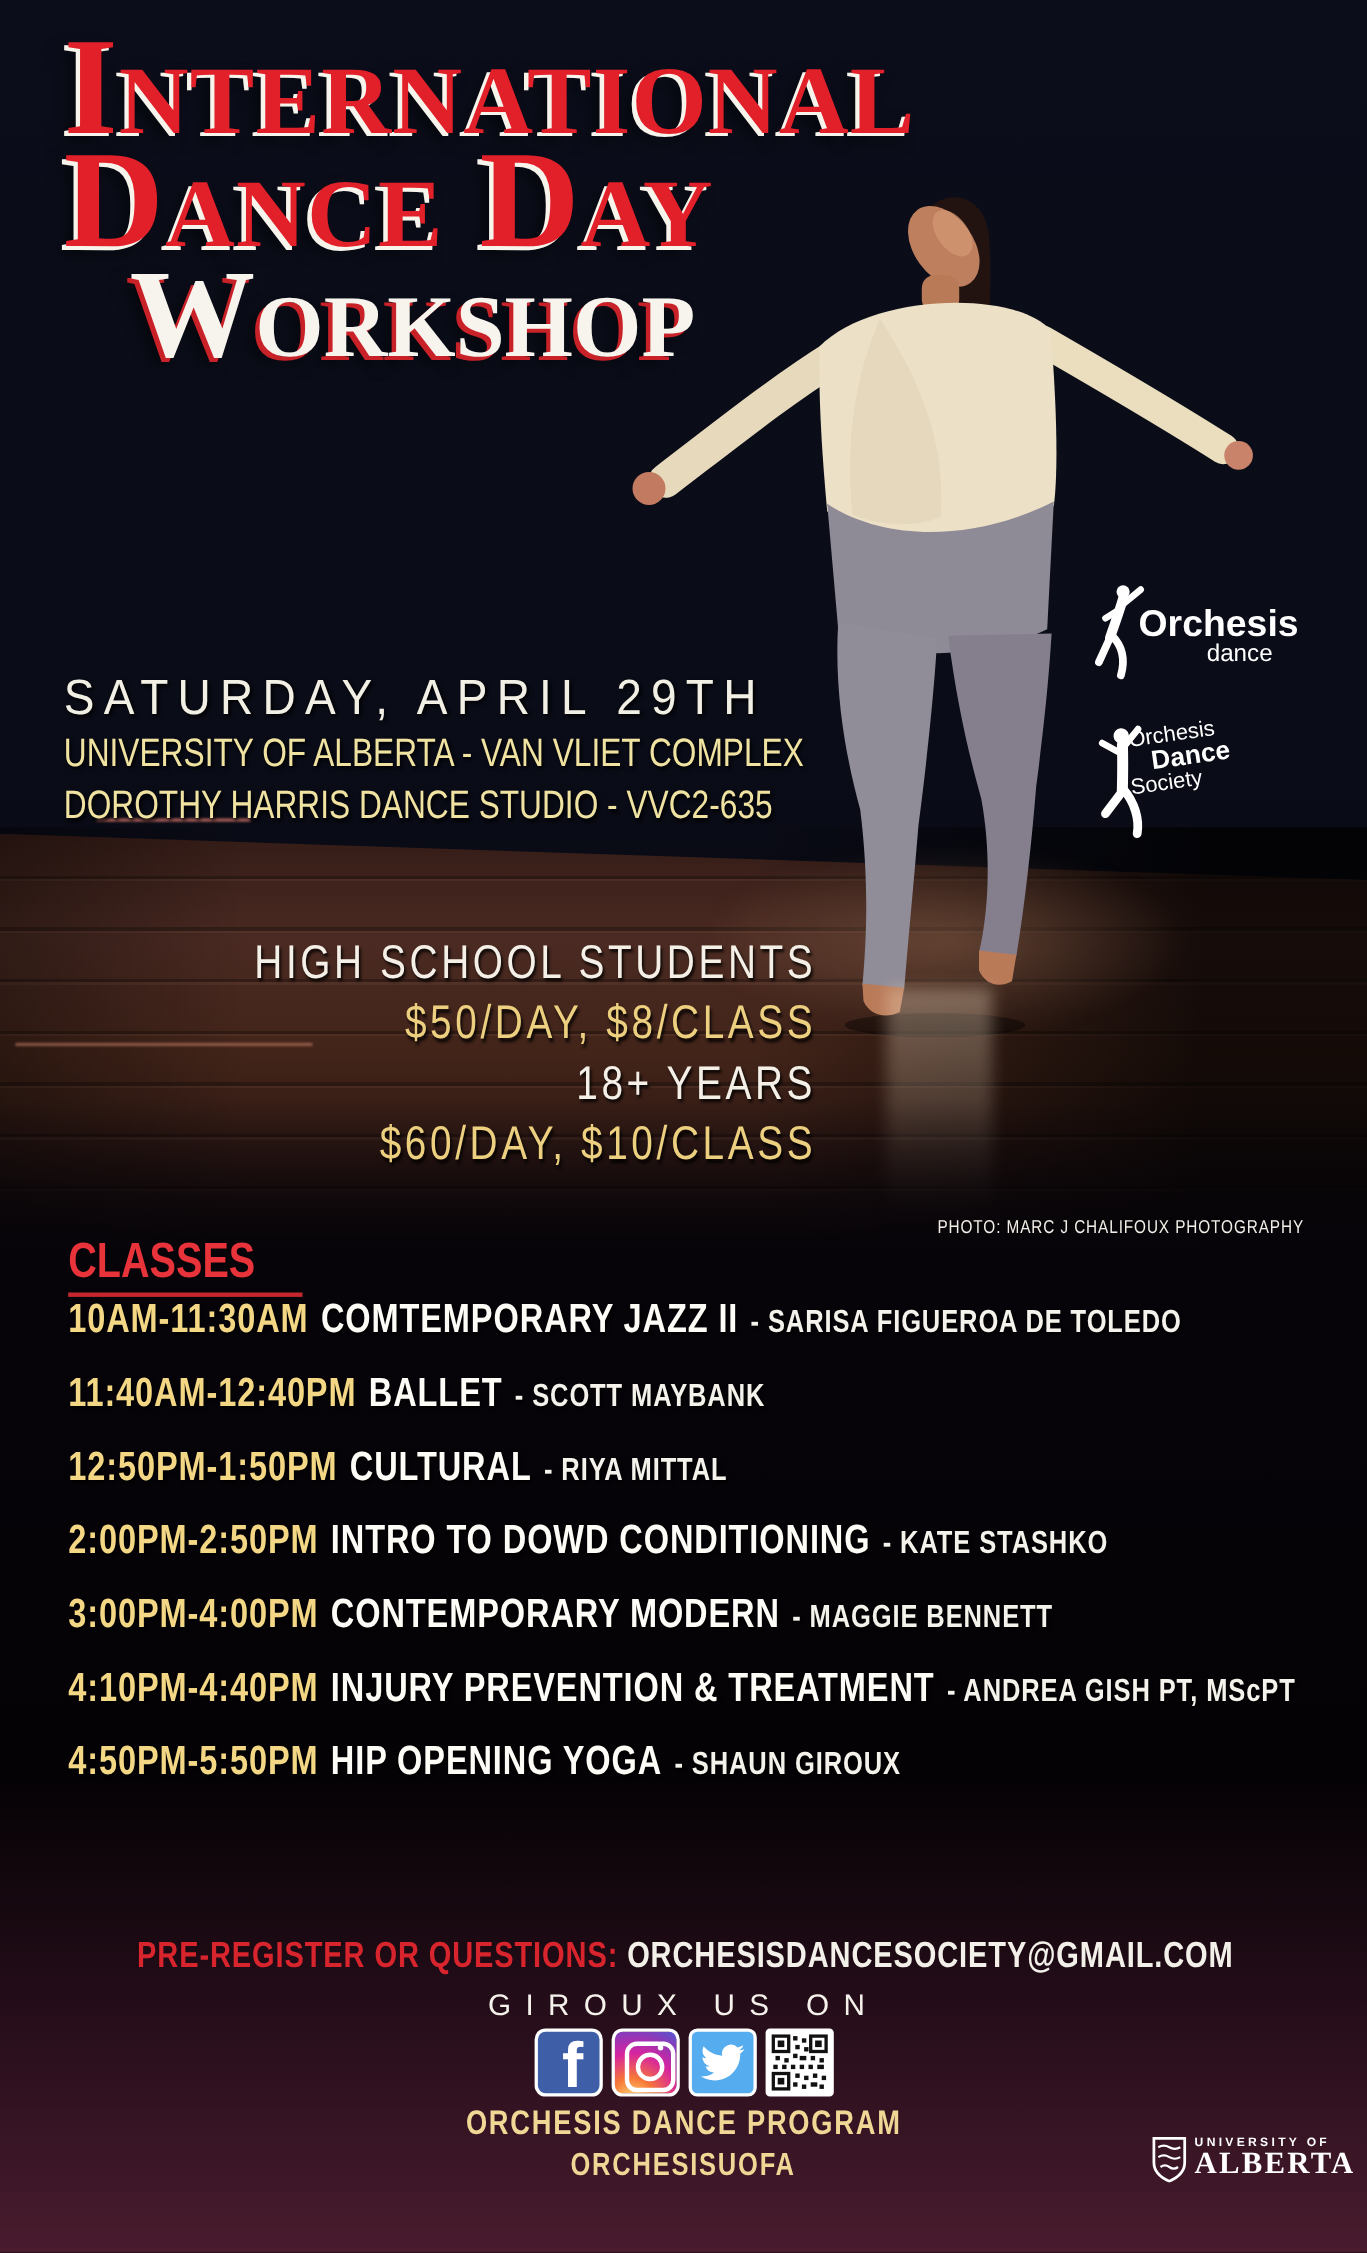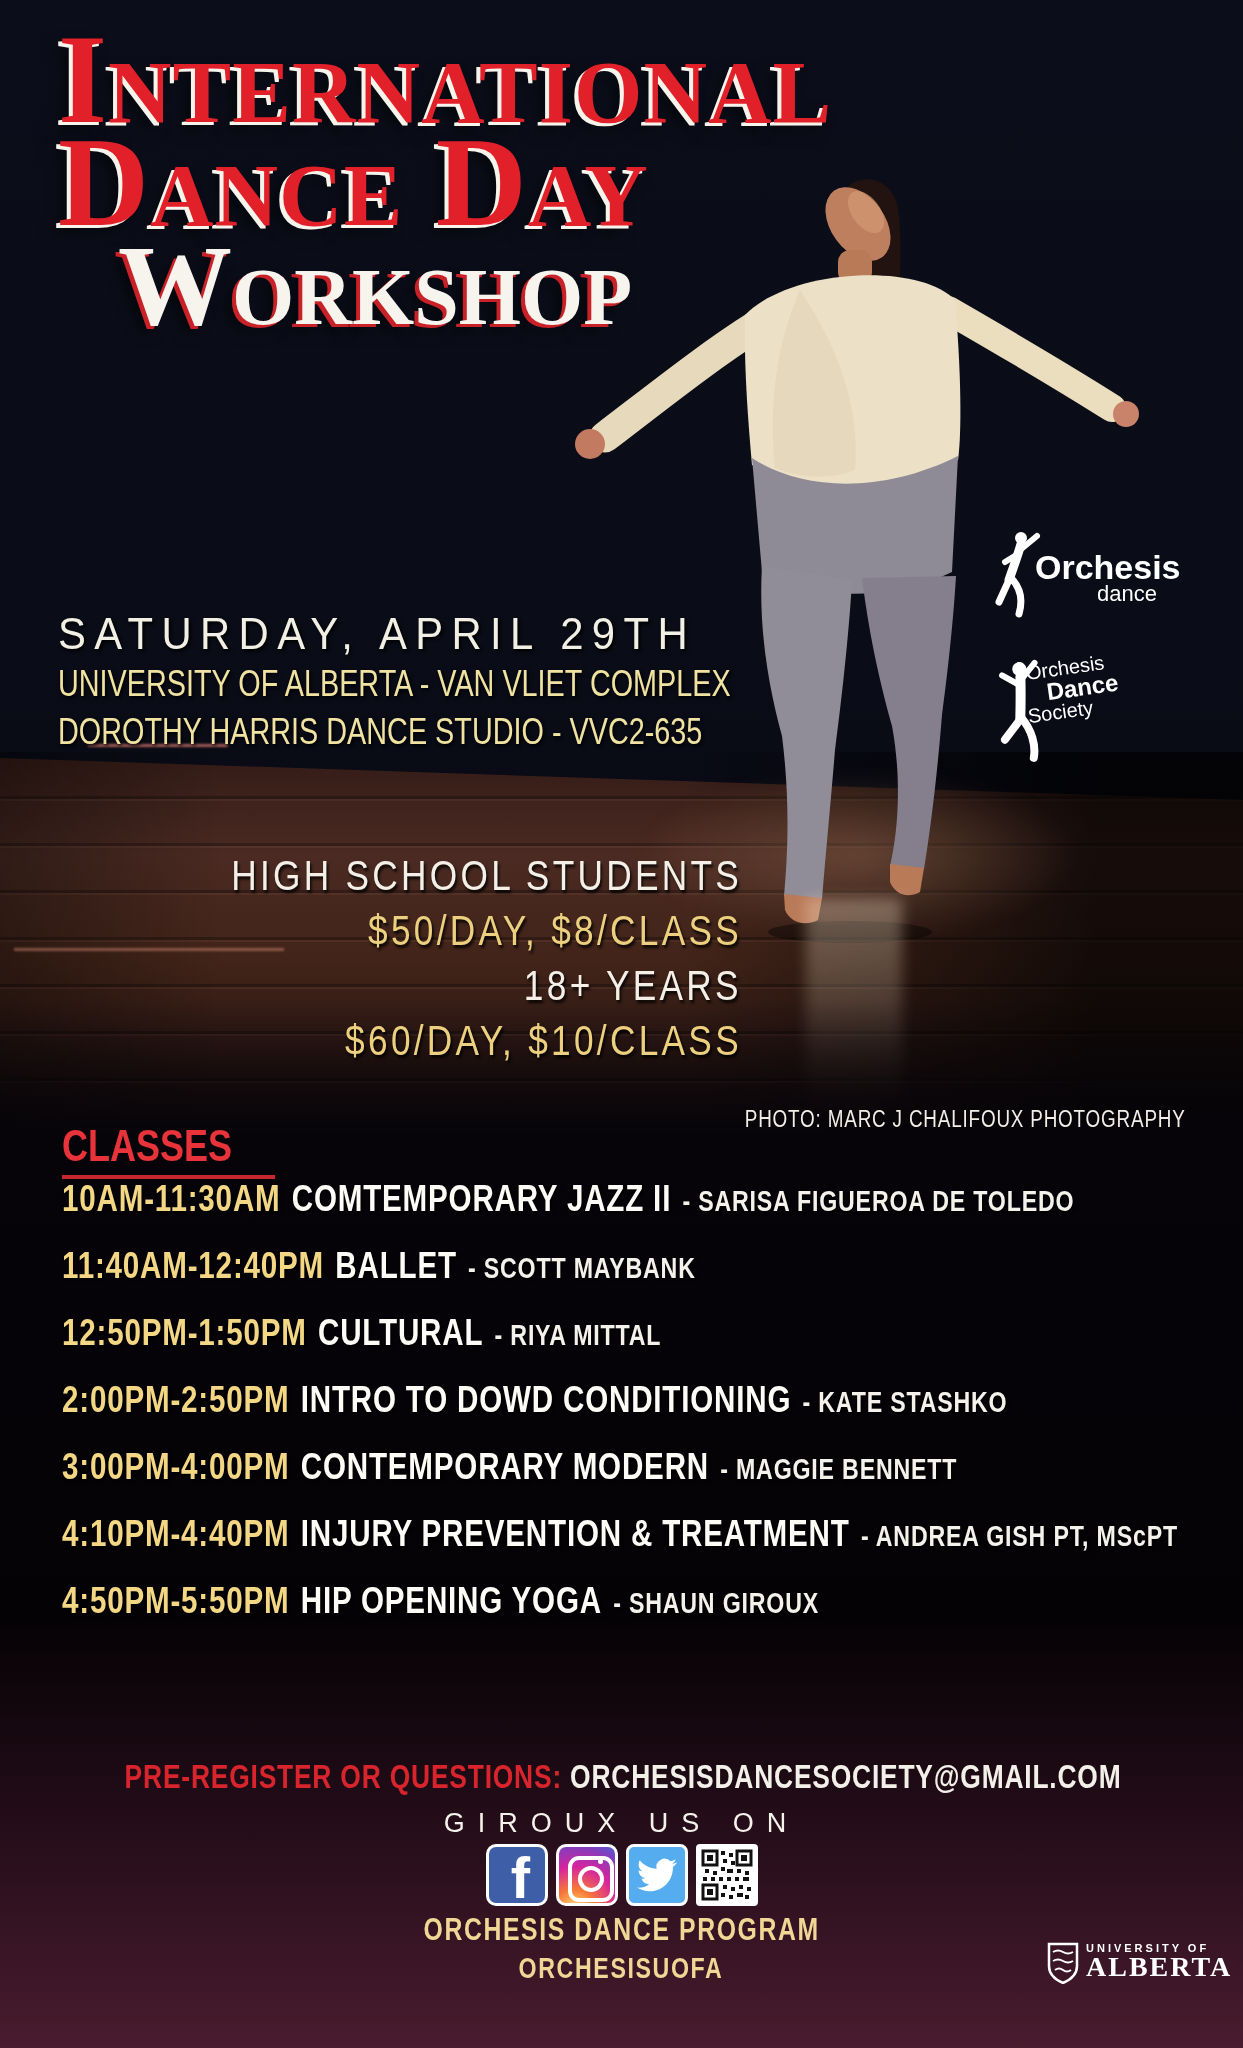--- a/index.html
+++ b/index.html
@@ -50,21 +50,21 @@
   
   .logo1{position:absolute;left:1035px;top:548px;width:190px;color:#fff;}
   .logo1 .big{font-size:34px;font-weight:700;letter-spacing:0;}
   .logo1 .small{font-size:22px;margin-left:62px;margin-top:-6px;}
   .logo2{position:absolute;left:1028px;top:648px;width:200px;color:#fff;transform:rotate(-8deg);}
   .logo2 .l1{font-size:20px;}
   .logo2 .l2{font-size:24px;font-weight:700;margin-left:18px;margin-top:-4px;}
   .logo2 .l3{font-size:20px;margin-left:-4px;margin-top:-4px;}
   .logo-figure{position:absolute;}
   
-  .credit{position:absolute;right:57px;top:1106px;font-size:23px;color:#f2efe8;text-align:center;
+  .credit{position:absolute;right:57px;top:1106px;font-size:17px;color:#f2efe8;text-align:center;
     letter-spacing:1px;}
   .classes-h{position:absolute;left:62px;top:1120px;font-size:45px;font-weight:700;color:#e8333a;
     border-bottom:4px solid #c5272e;padding-bottom:3px;}
   .rows{position:absolute;left:62px;top:1178px;}
   .row{height:67px;display:flex;align-items:baseline;white-space:nowrap;
     transform:scaleX(.8);transform-origin:0 50%;}
   .row .time{font-size:37px;font-weight:700;color:#f3d784;letter-spacing:1px;text-shadow:2px 2px 3px #000;}
   .row .name{font-size:37px;font-weight:700;color:#fdfcf7;margin-left:14px;letter-spacing:1px;text-shadow:2px 2px 3px #000;}
   .row .instr{font-size:29px;font-weight:700;color:#f5f2ec;margin-left:14px;letter-spacing:1px;text-shadow:2px 2px 3px #000;}
   

